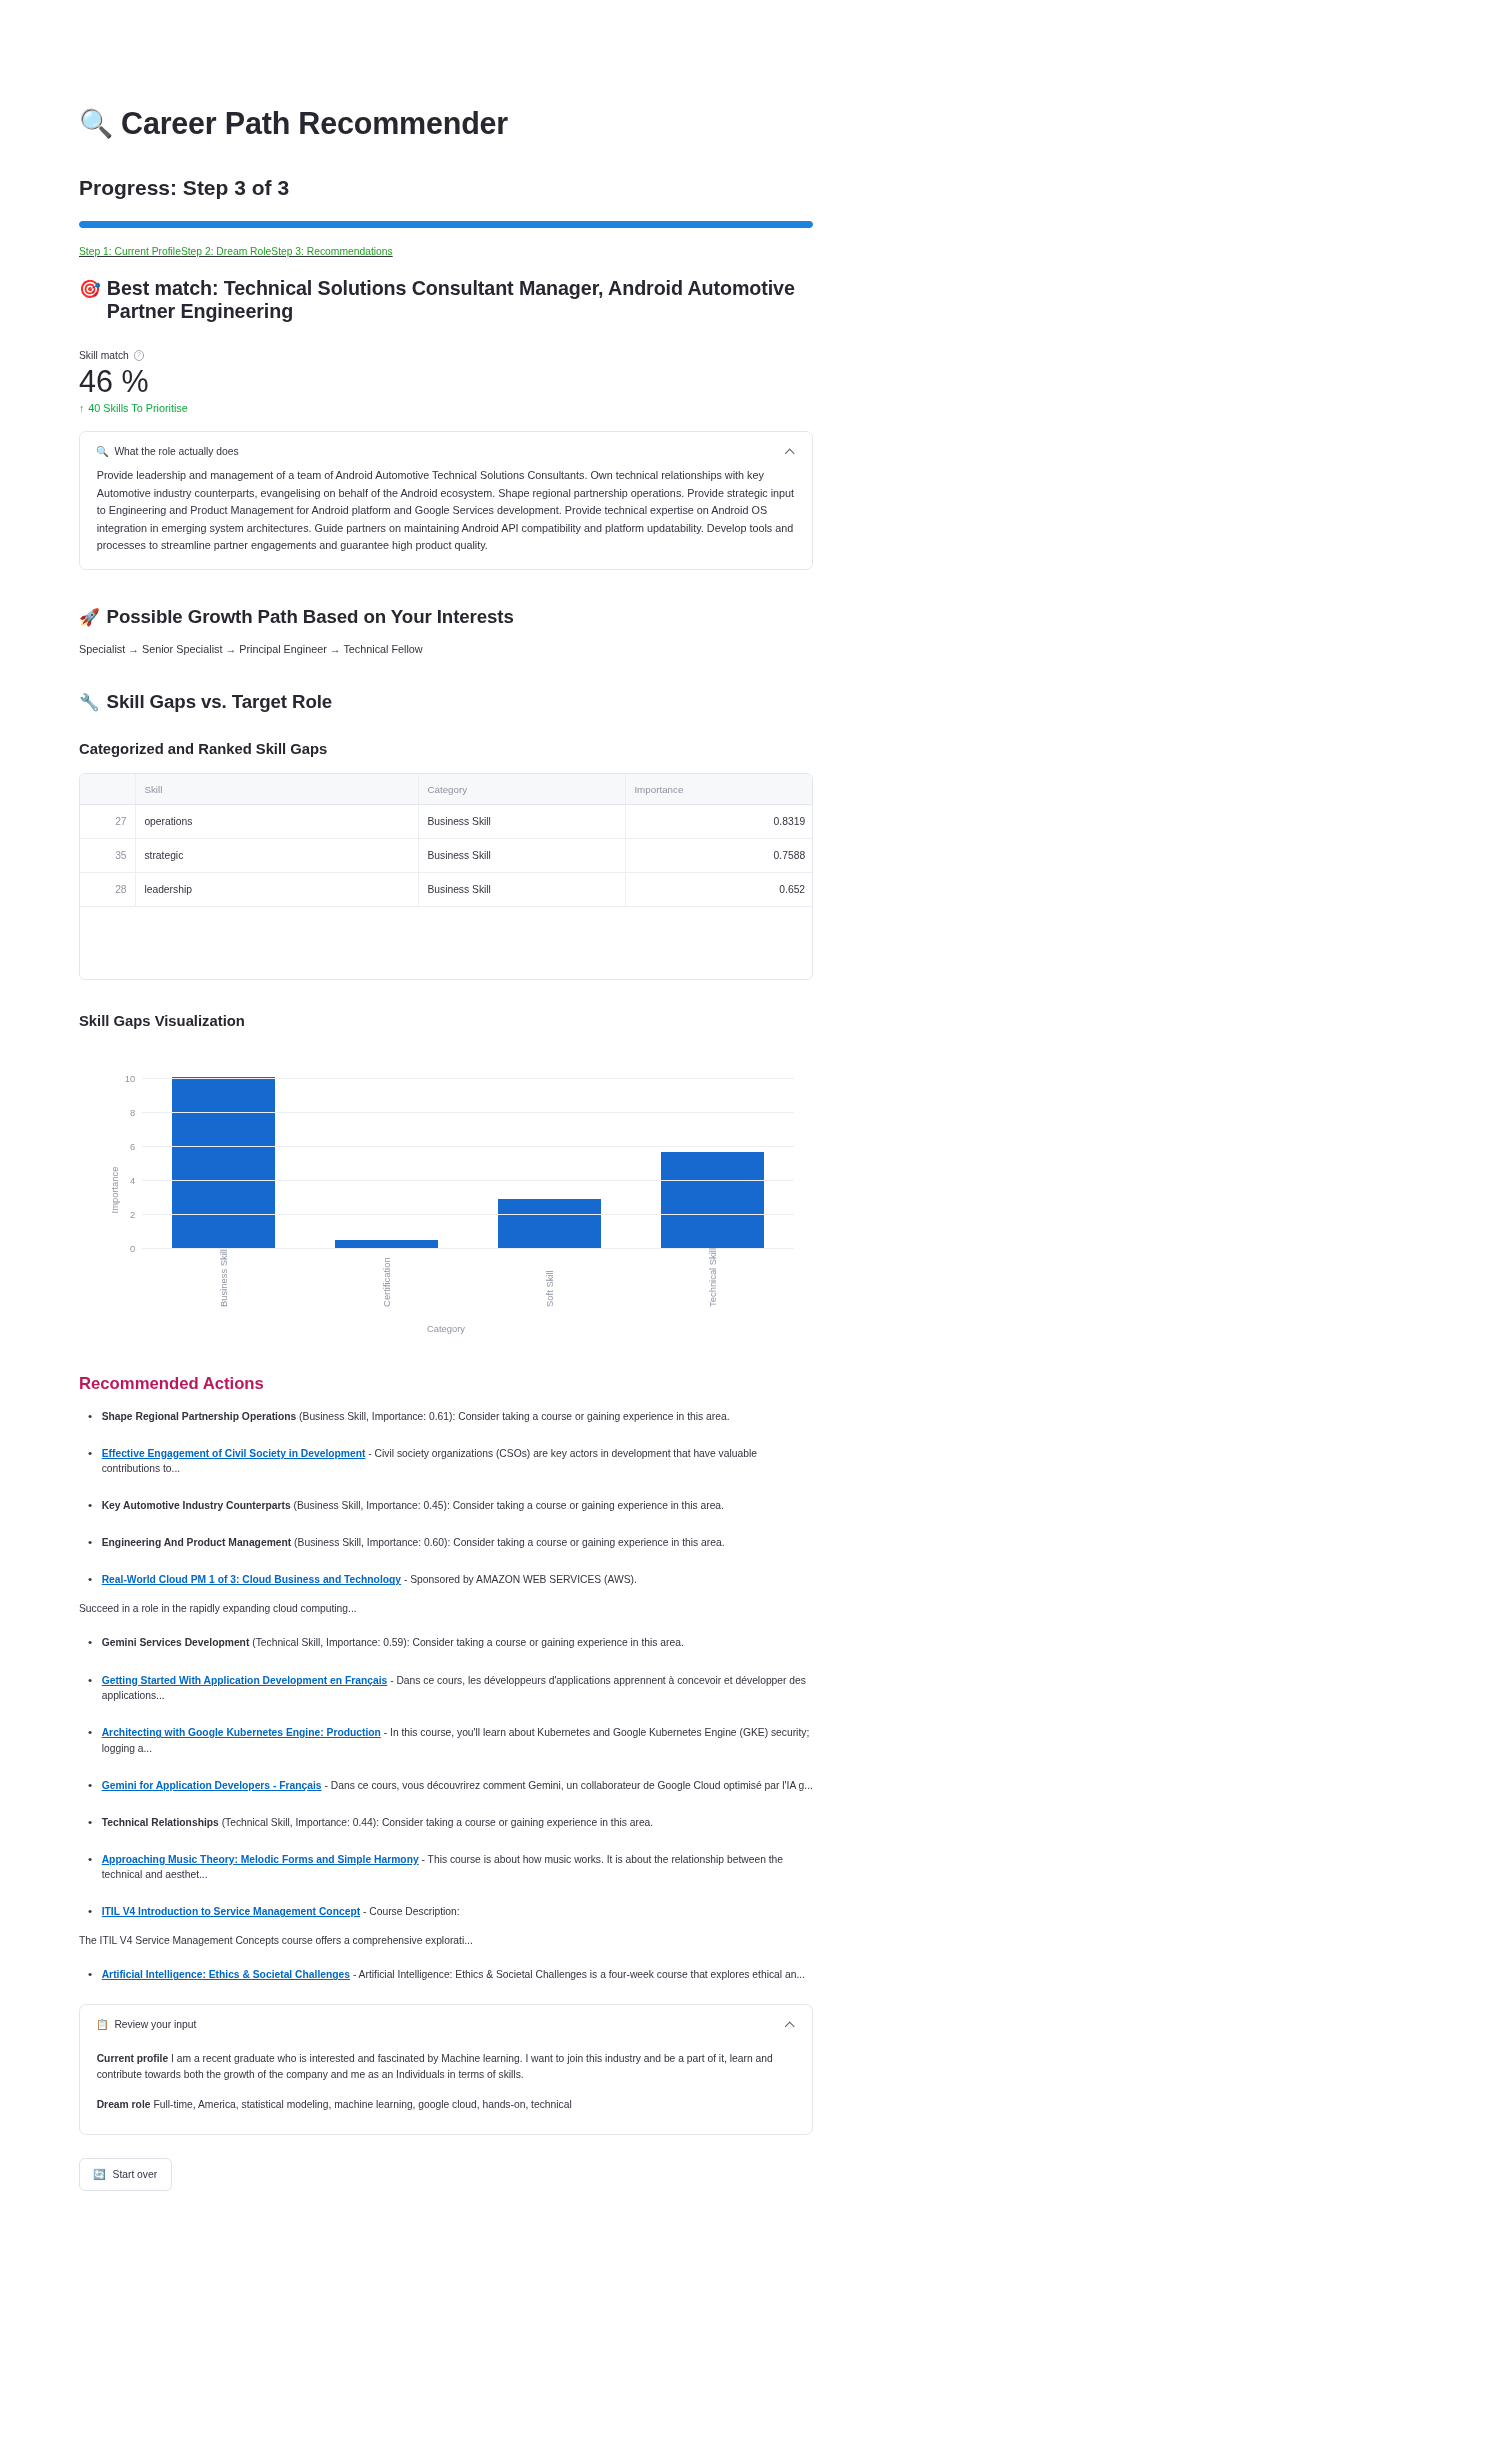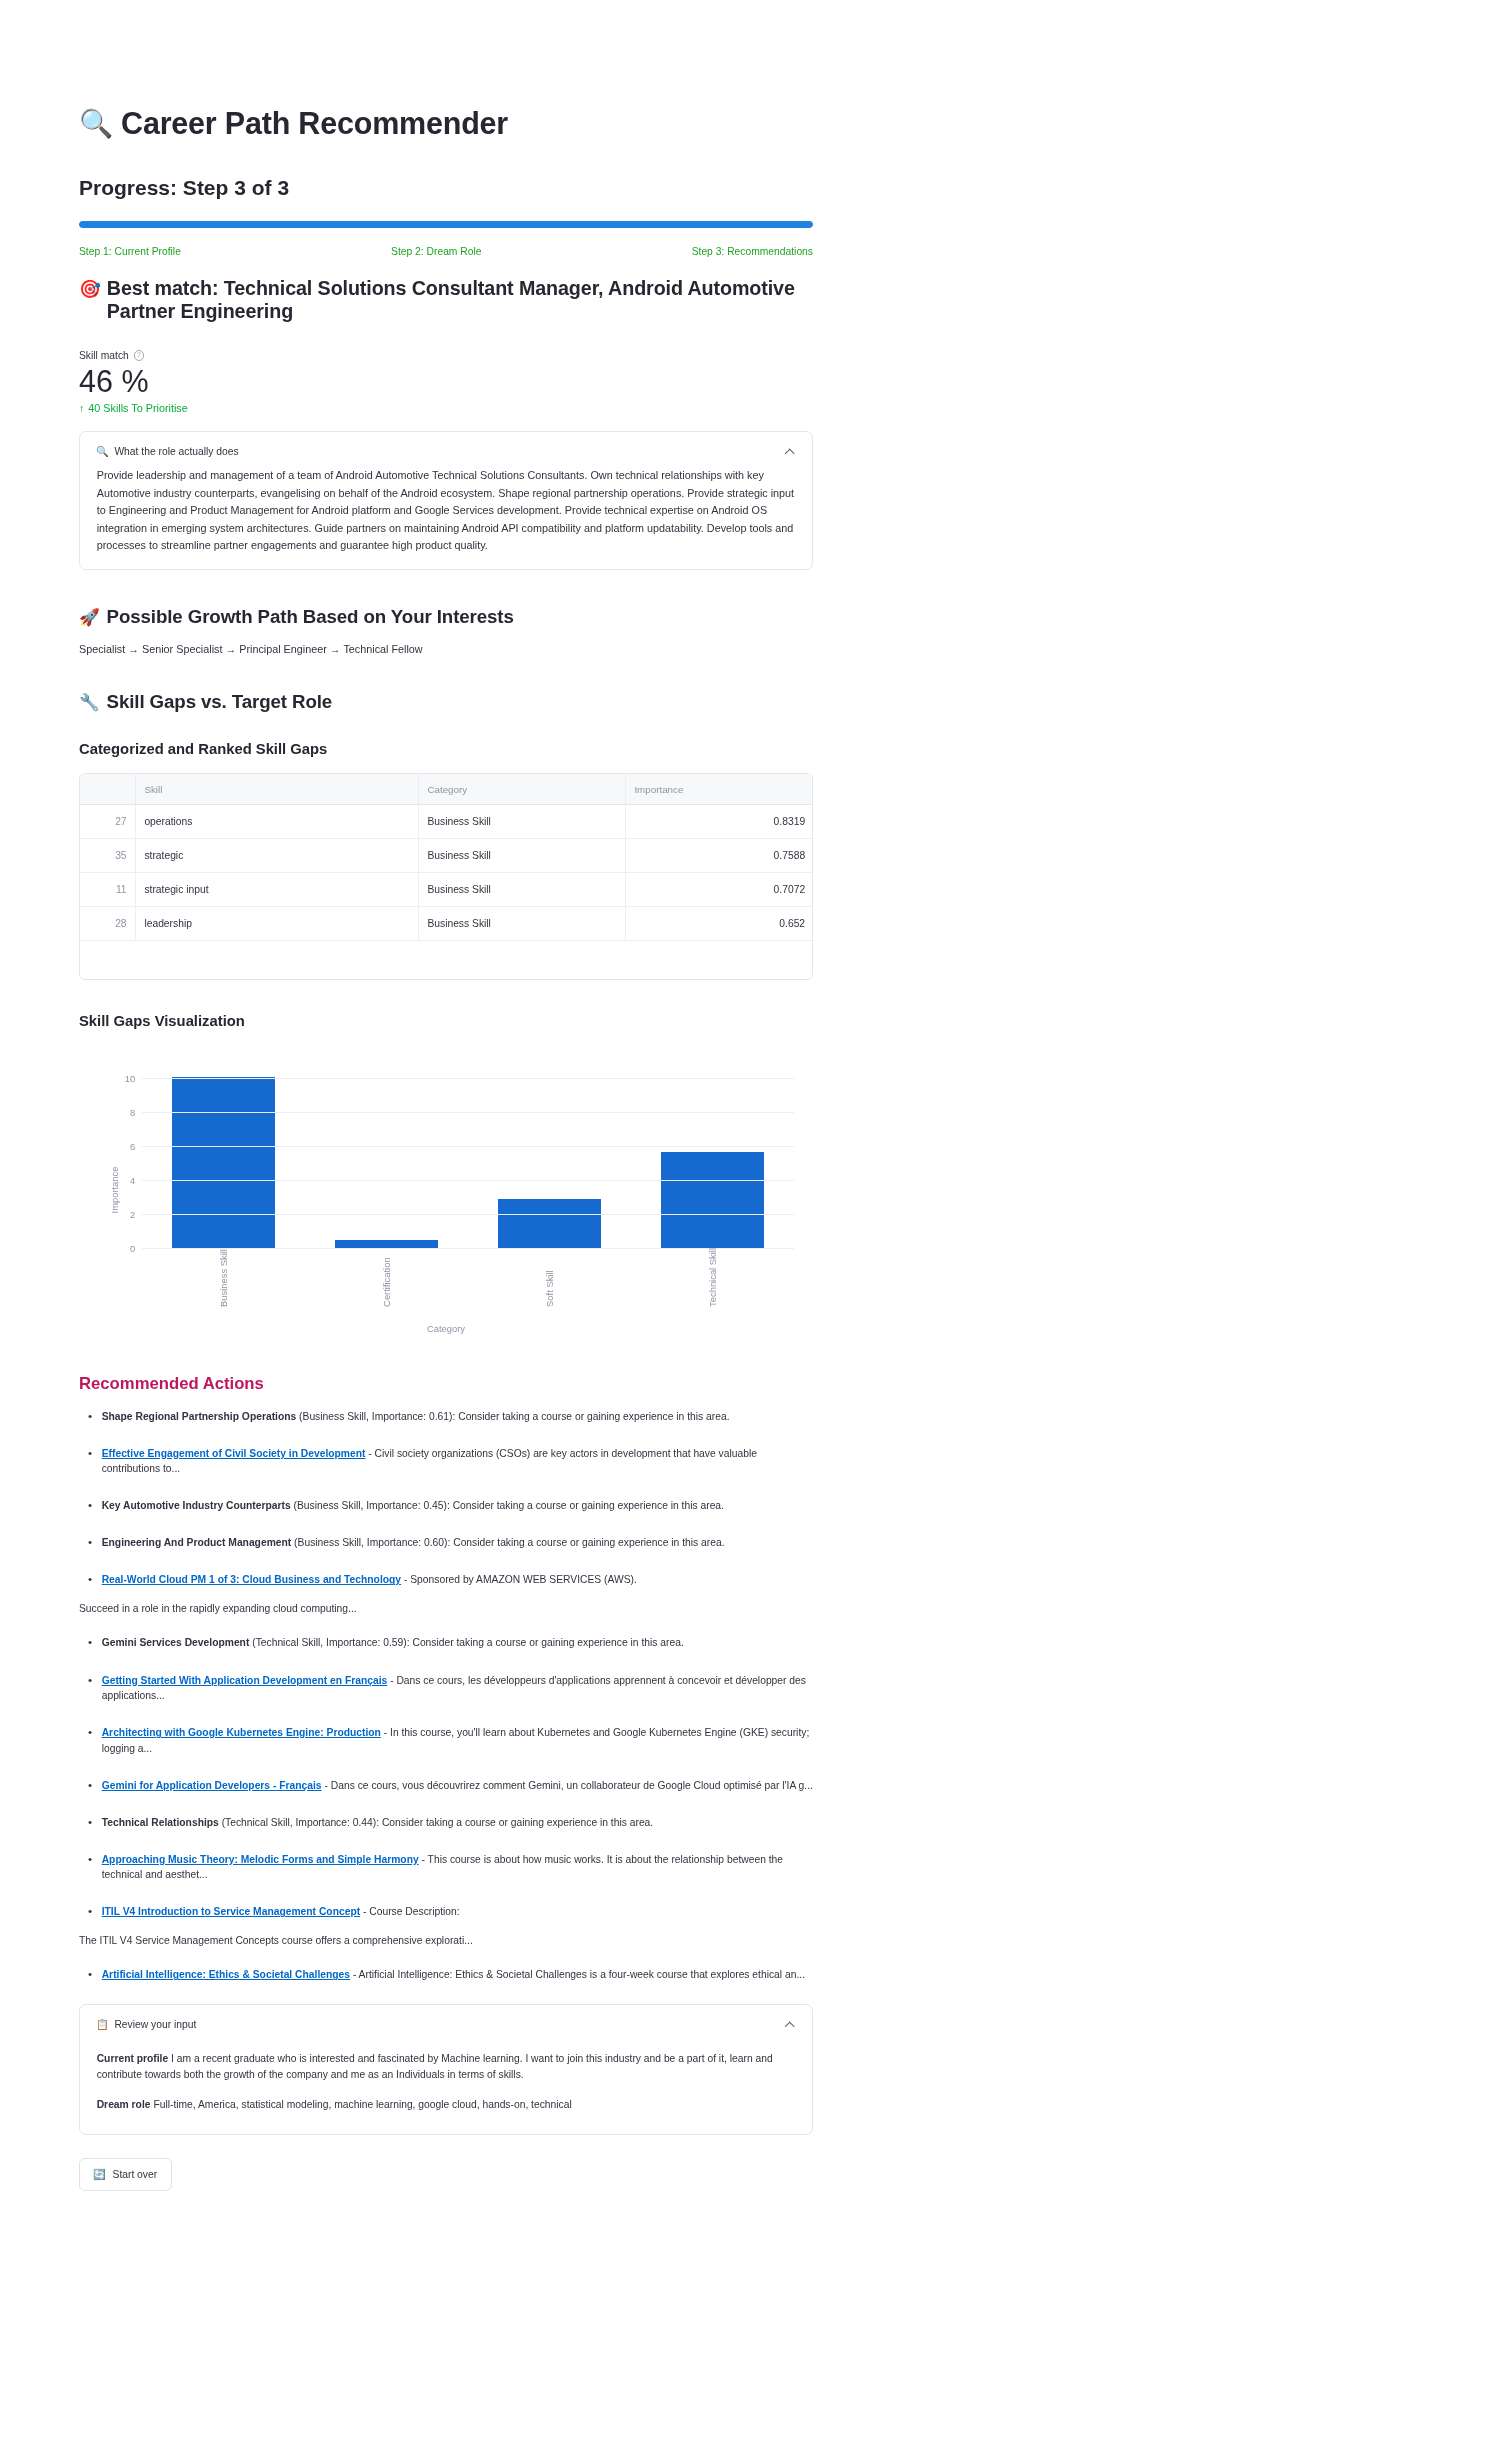--- a/index.html
+++ b/index.html
@@ -38,23 +38,23 @@
     height: 6.9px;
     width: 734px;
     background: #e6e9ef;
     border-radius: 3.4px;
     overflow: hidden;
   }
   .progress-fill { height: 100%; background: #1c83e1; border-radius: 3.4px; }
 
   .steps-row {
     display: flex;
-    justify-content: space-between;
     margin-top: 18.7px;
     width: 734px;
+    text-decoration: underline;
   }
   .step-label { font-size: 10.3px; color: #21A121; font-weight: 400; white-space: nowrap; }
 
   
   .best-match {
     font-size: 19.7px;
     font-weight: 700;
     margin-top: 19.7px;
     color: #262730;
     display: flex;
@@ -282,26 +282,20 @@
               <td class="c-cat">Business Skill</td>
               <td class="c-imp">0.8319</td>
             </tr>
             <tr>
               <td class="idx">35</td>
               <td class="c-skill">strategic</td>
               <td class="c-cat">Business Skill</td>
               <td class="c-imp">0.7588</td>
             </tr>
             <tr>
-              <td class="idx">11</td>
-              <td class="c-skill">strategic input</td>
-              <td class="c-cat">Business Skill</td>
-              <td class="c-imp">0.7072</td>
-            </tr>
-            <tr>
               <td class="idx">28</td>
               <td class="c-skill">leadership</td>
               <td class="c-cat">Business Skill</td>
               <td class="c-imp">0.652</td>
             </tr>
           </tbody>
       </table>
     </div>
 
     

